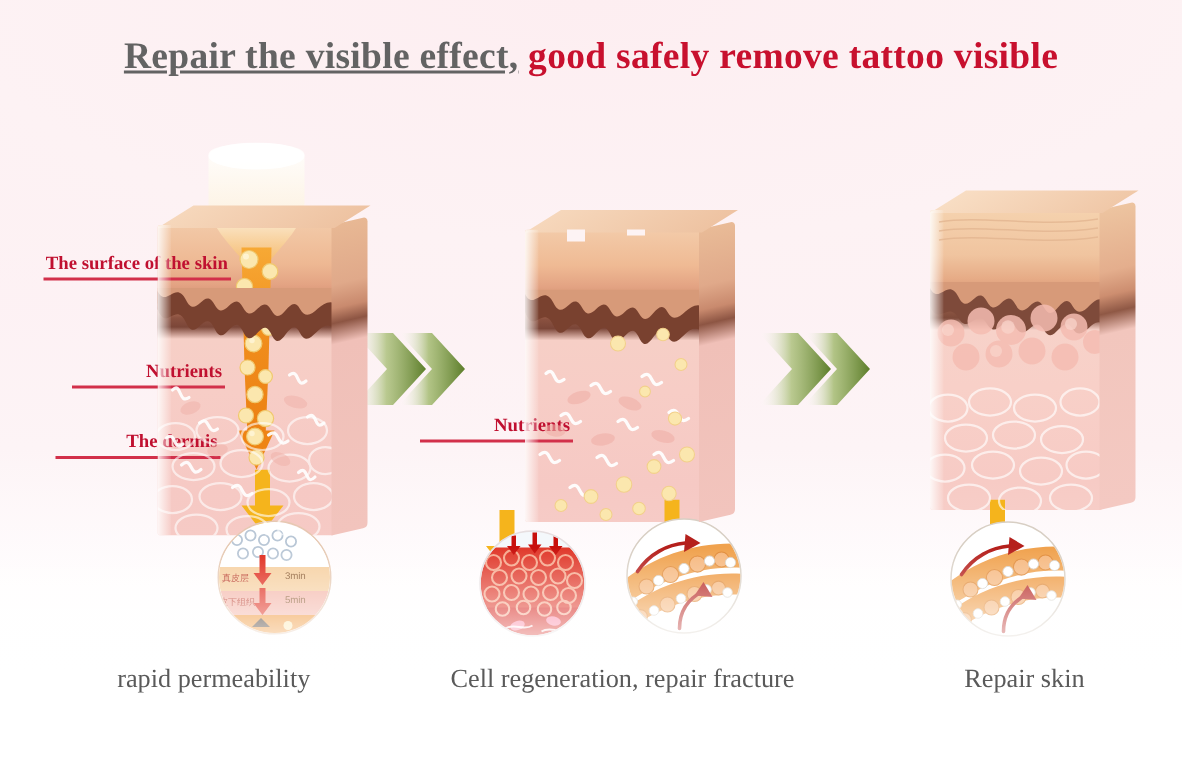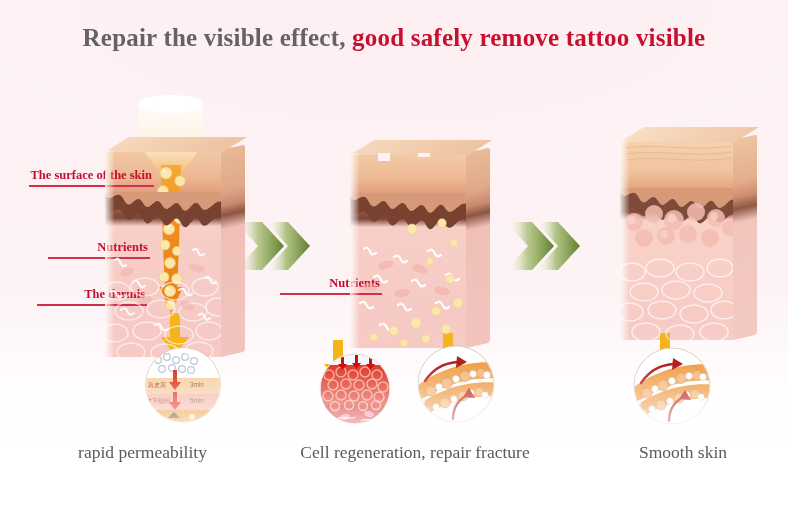--- a/index.html
+++ b/index.html
@@ -36,21 +36,21 @@
     position: absolute;
     top: 24px;
     left: 0;
     width: 788px;
     text-align: center;
     font-size: 25px;
     font-weight: bold;
     letter-spacing: 0.2px;
     white-space: nowrap;
   }
-  #title .grey { color: #636363; }
+  #title .grey { color: #636363; text-decoration: underline; }
   #title .red  { color: #c8102e; }
 
   
   .panel {
     position: absolute;
     top: 95px;
     height: 330px;
   }
   #panel-1 { left: 35px;  width: 215px; }
   #panel-2 { left: 305px; width: 215px; }
@@ -678,15 +678,15 @@
           <path d="M52,43 L58,53 L46,52 Z" fill="#b5201c"></path>
         </g>
       </svg>
     </div>
   </div>
 
   <div id="bottom-wash"></div>
 
   <div class="cap" id="cap-1">rapid permeability</div>
   <div class="cap" id="cap-2">Cell regeneration, repair fracture</div>
-  <div class="cap" id="cap-3">Smooth skin</div>
+  <div class="cap" id="cap-3">Repair skin</div>
 
 </div>
 
 </body></html>

